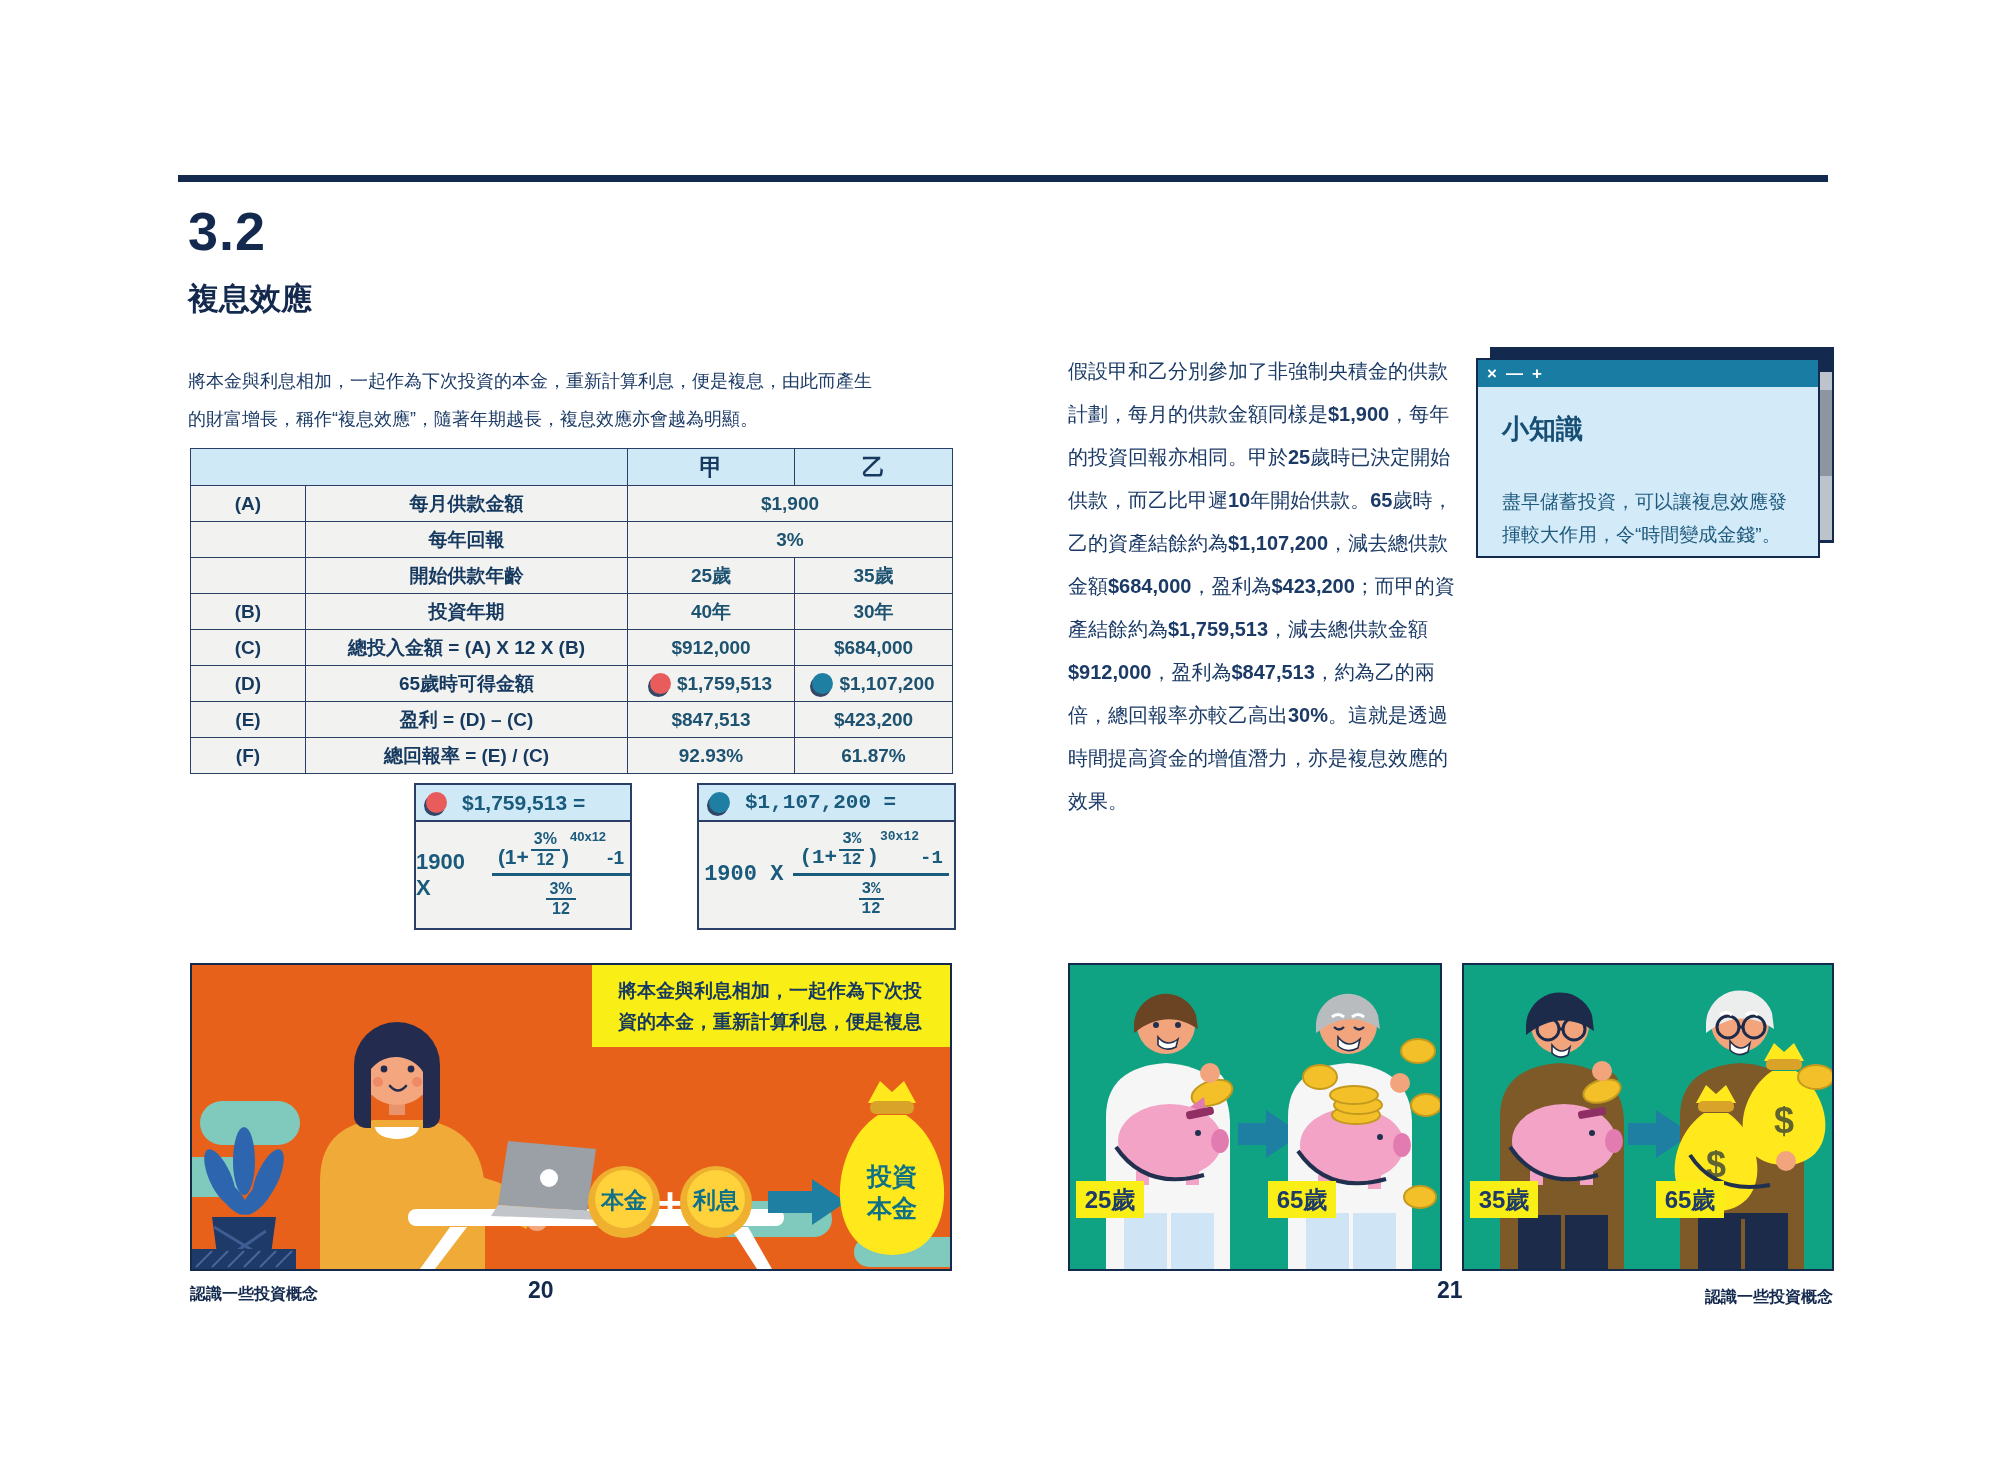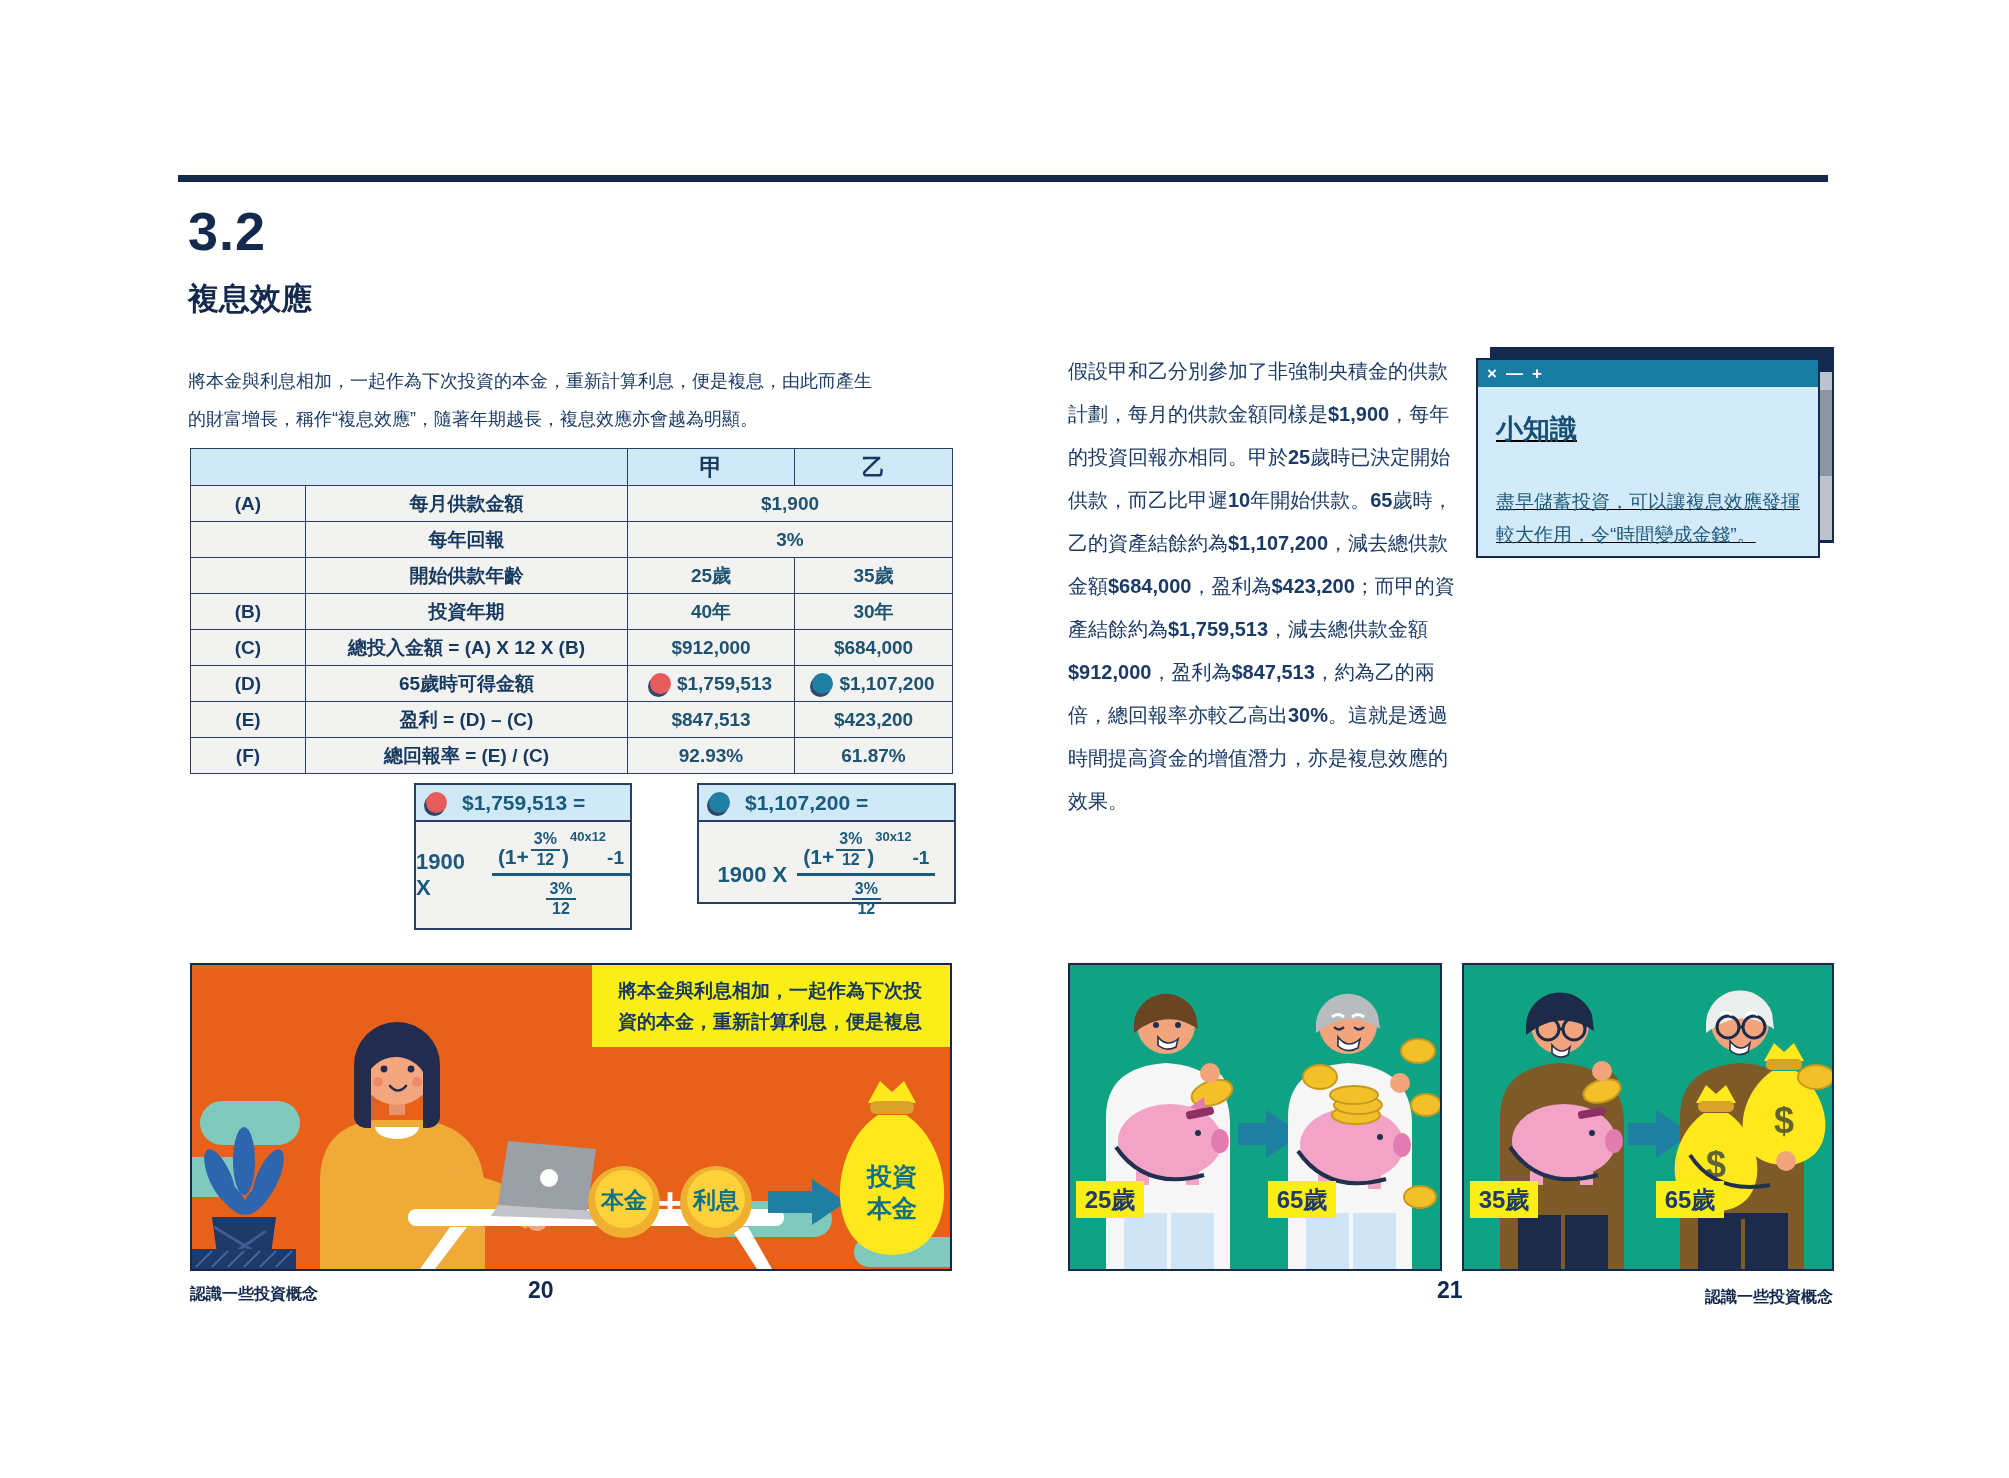--- a/index.html
+++ b/index.html
@@ -20,21 +20,21 @@
   .cmp-table td { background:#f2f2f1; height:36px; font-size:19px; font-weight:bold; }
   .cmp-table td.key   { color:#16395f; }
   .cmp-table td.label { color:#16395f; }
   .cmp-table td.val   { color:#1d5270; }
   .col-key { width:115px; } .col-label { width:322px; } .col-a { width:167px; } .col-b { width:158px; }
   .dot { display:inline-block; width:21px; height:21px; border-radius:50%; vertical-align:-4px; margin-right:6px; box-shadow:-2px 3px 0 rgba(20,41,78,.85); }
 
   
   .fbox { position:absolute; top:783px; border:2.5px solid #2b3f66; background:#f2f2f1; }
   .fbox-1 { left:414px; width:218px; height:147px; }
-  .fbox-2 { left:697px; width:259px; height:121px; }
+  .fbox-2 { left:697px; width:259px; height:147px;font-family:Liberation Mono, monospace; }
   .fbox-head { display:flex; align-items:center; gap:9px; height:37px; background:#cfe9f7; border-bottom:2px solid #2b3f66; padding-left:10px; font-size:21px; font-weight:bold; color:#1a5a7c; }
   .fbox-body { height:105px; display:flex; align-items:center; justify-content:center; gap:10px; color:#1a5a7c; font-weight:bold; }
   .coef { font-size:22px; }
   .bf { display:flex; flex-direction:column; align-items:center; }
   .bf-num { display:flex; align-items:flex-end; gap:1px; padding:0 6px 4px; border-bottom:3px solid #1a5a7c; font-size:21px; }
   .bf-den { padding-top:4px; }
   .sfrac { display:inline-flex; flex-direction:column; align-items:center; font-size:16px; line-height:1.05; margin:0 1px; }
   .sfrac .n { border-bottom:2.5px solid #1a5a7c; padding:0 3px 1px; }
   .sfrac .d { padding-top:1px; }
   .bf-num .paren { font-size:21px; }
@@ -51,21 +51,21 @@
 
   
   .para-right { position:absolute; left:1068px; top:350px; width:398px; font-size:20px; line-height:43px; color:#1b3a66; }
   .para-right b { color:#1b3a66; }
 
   .tip-back  { position:absolute; left:1490px; top:347px; width:344px; height:196px; background:#14294e; }
   .tip-scroll { position:absolute; left:1820px; top:372px; width:12px; height:168px; background:#bcc3cb; }
   .tip-thumb { position:absolute; left:0; top:18px; width:12px; height:86px; background:#8c95a0; }
   .tip-front { position:absolute; left:1476px; top:358px; width:344px; height:200px; border:2.5px solid #14294e; background:#d3eaf8; }
   .tip-titlebar { height:27px; background:#197ca3; display:flex; align-items:center; gap:9px; padding-left:9px; color:#ffffff; font-size:17px; font-weight:bold; line-height:1; }
-  .tip-inner { padding:24px 18px 0;text-decoration:underline; }
+  .tip-inner { padding:24px 24px 0; }
   .tip-title { font-size:27px; font-weight:800; color:#174e73; }
   .tip-text { margin-top:38px; font-size:19px; line-height:33px; color:#1f5a7d; }
 
   
   .footer-label { position:absolute; font-size:16px; font-weight:bold; color:#14294e;text-align:right; }
   .footer-page  { position:absolute; font-size:23px; font-weight:800; color:#14294e; }
   .fl-left  { left:190px;  top:1284px; }
   .fp-left  { left:528px;  top:1277px; }
   .fp-right { left:1437px; top:1277px; }
   .fl-right { right:176px; top:1287px; }

